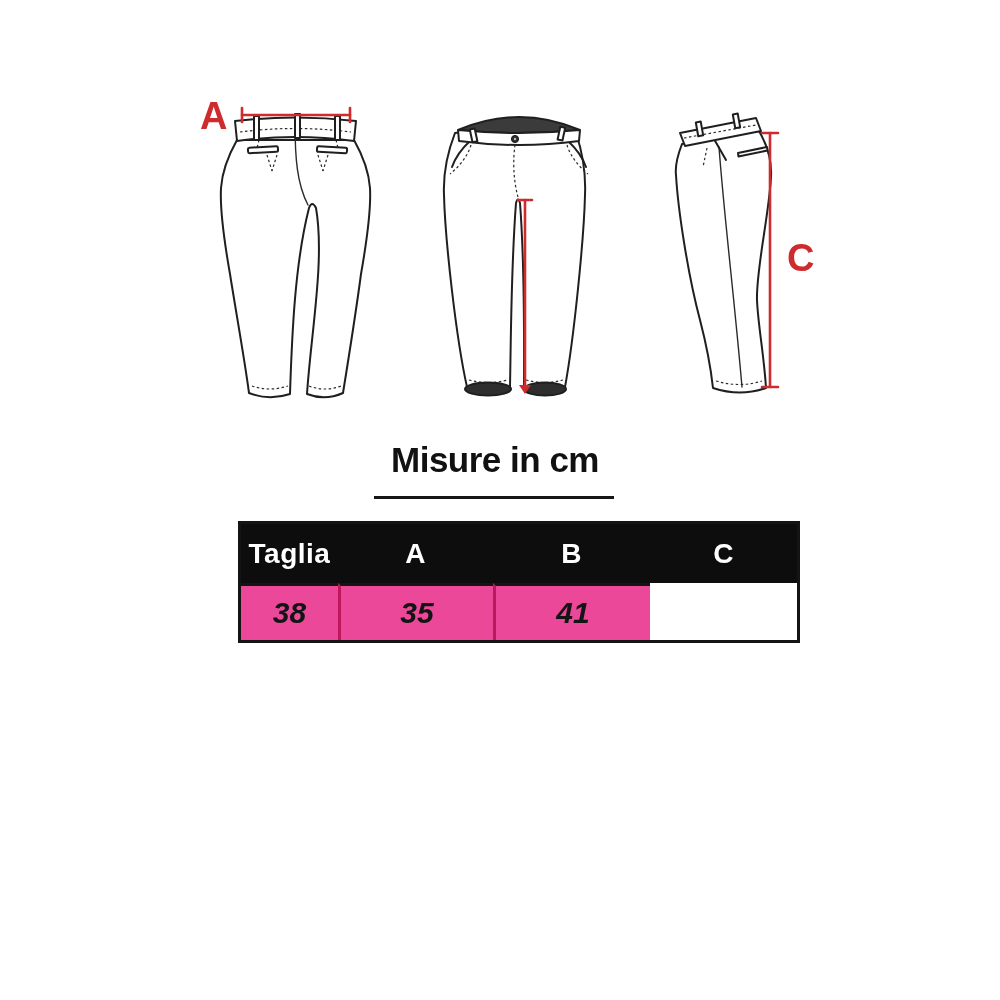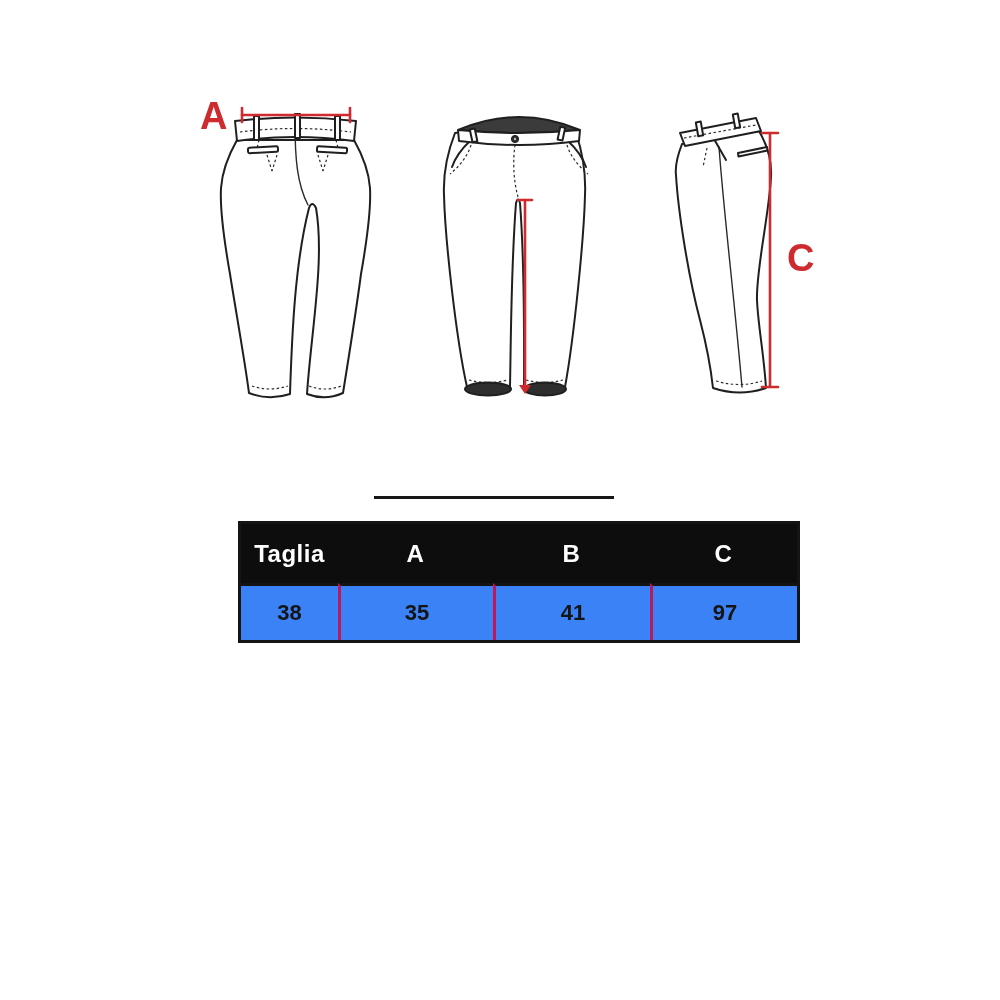--- a/index.html
+++ b/index.html
@@ -22,27 +22,28 @@
     position:absolute;left:374px;top:496px;width:240px;height:3px;background:#161616;
   }
   .size-table{
     position:absolute;left:238px;top:521px;width:562px;
     border:3px solid #141414;box-sizing:border-box;
     display:grid;grid-template-columns:97px 155px 157px 147px;
   }
   .hcell{
     height:59px;background:#0d0d0d;color:#ffffff;
     display:flex;align-items:center;justify-content:center;
-    font-size:24px;font-weight:800;letter-spacing:0.5px;
+    font-size:28px;font-weight:800;letter-spacing:0.5px;
   }
   .dcell{
-    height:54px;background:#3b82f6;color:#141414;
+    height:54px;background:#ec4899;color:#141414;
     display:flex;align-items:center;justify-content:center;
-    font-size:22px;font-weight:800;
+    font-size:30px;font-weight:800;
     border-top:3px solid #141414;
+    font-style:italic;
   }
   .dcell + .dcell{border-left:0;}
   .dcell.sep{border-left:3px solid #be185d;}
   svg .ink{stroke:#1f1f1f;fill:none;stroke-width:2;stroke-linecap:round;stroke-linejoin:round;}
   svg .ink-fill{stroke:#1f1f1f;fill:#ffffff;stroke-width:2;stroke-linejoin:round;}
   svg .thin{stroke:#2a2a2a;fill:none;stroke-width:1.4;stroke-linecap:round;}
   svg .dash{stroke:#2a2a2a;fill:none;stroke-width:1.2;stroke-dasharray:2.5 2.5;}
   svg .darkfill{fill:#3b3b3b;stroke:#1f1f1f;stroke-width:2;}
   svg .hemfill{fill:#2e2e2e;stroke:#1f1f1f;stroke-width:2;}
   svg .red{stroke:#ce2b2f;fill:none;stroke-width:2.6;stroke-linecap:round;}
@@ -149,27 +150,27 @@
     <rect class="ink-fill" x="37" y="27" width="5" height="14" transform="rotate(-10 39 34)" stroke-width="1.6"></rect>
     <rect class="ink-fill" x="74" y="19" width="5" height="14" transform="rotate(-10 76 26)" stroke-width="1.6"></rect>
 
     <g>
       <line class="red" x1="110" y1="38" x2="110" y2="292"></line>
       <line class="red" x1="102" y1="38" x2="118" y2="38"></line>
       <line class="red" x1="102" y1="292" x2="118" y2="292"></line>
     </g>
   </svg>
 
+  <div class="title">Misure in cm</div>
   <div class="title-underline"></div>
 
   <div class="size-table">
     <div class="hcell">Taglia</div>
     <div class="hcell">A</div>
     <div class="hcell">B</div>
     <div class="hcell">C</div>
 
     <div class="dcell">38</div>
     <div class="dcell sep">35</div>
     <div class="dcell sep">41</div>
-    <div class="dcell sep">97</div>
   </div>
 
 </div>
 
 </body></html>

